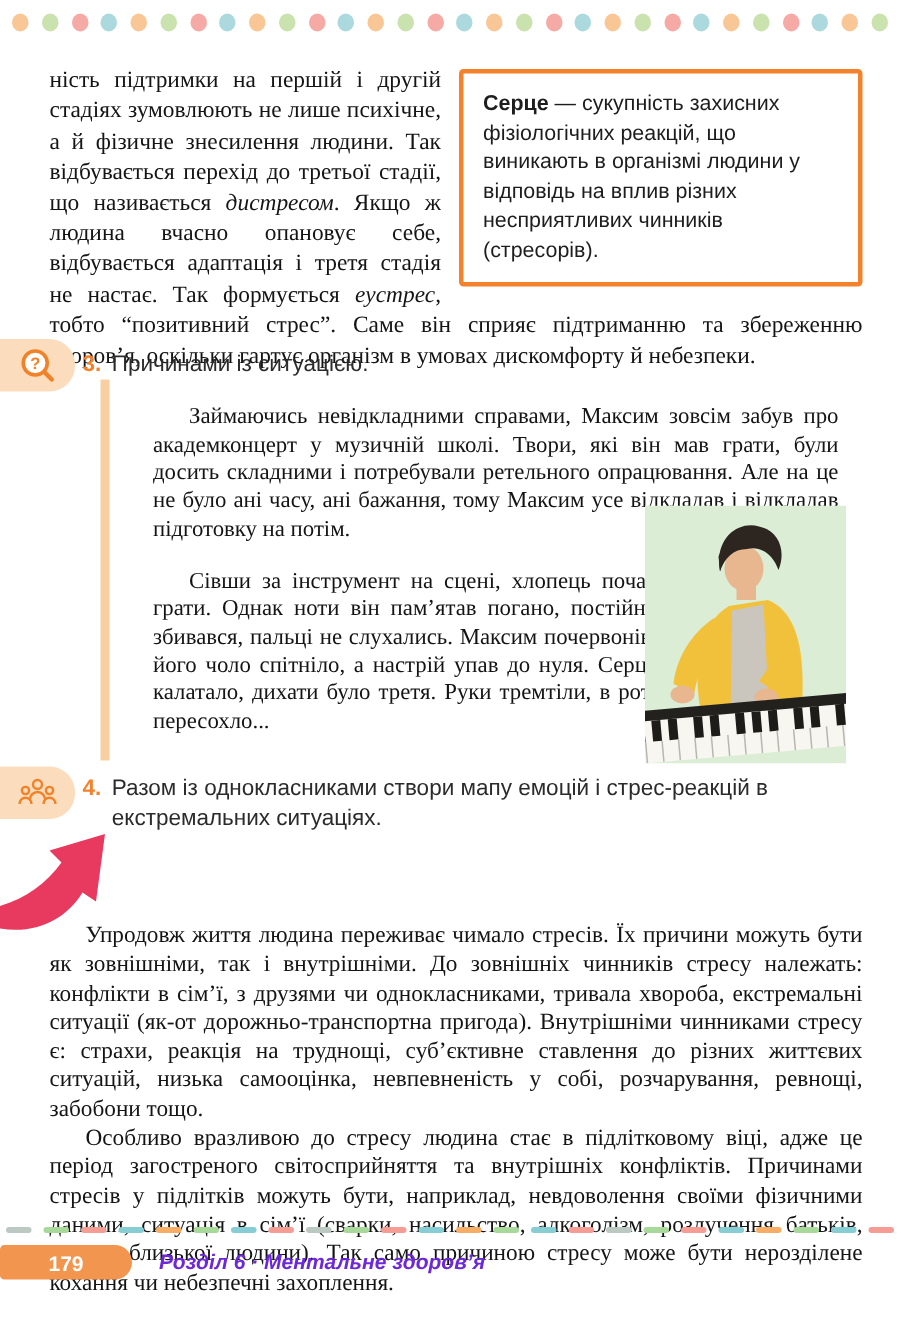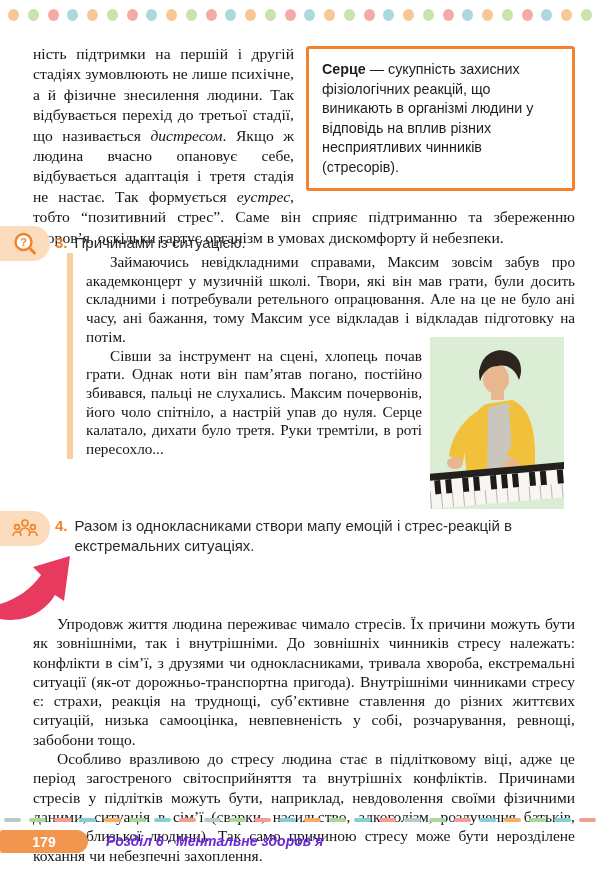--- a/index.html
+++ b/index.html
@@ -31,21 +31,21 @@
 
   
   .tab{position:absolute;left:0;width:50px;height:35px;background:#FBDCBD;
        border-radius:0 17px 17px 0;display:flex;align-items:center;justify-content:center;}
   .tab3{top:226px;}
   .tab4{top:511px;}
 
   
   .story{position:absolute;top:253px;left:67px;width:489px;
          border-left:6px solid #F9CFA2;padding-left:13px;}
-  .story p{margin:0;font-size:15.2px;line-height:18.7px;text-align:justify;text-indent:24px;}
+  .story p{margin:16px;font-size:15.2px;line-height:18.7px;text-align:justify;text-indent:24px;}
   .story .p2{width:336px;}
 
   .photo{position:absolute;top:337px;left:430px;width:134px;height:172px;}
 
   .questions{position:absolute;top:444px;left:60px;width:368px;
              font-family:"Liberation Sans",sans-serif;font-size:14.6px;line-height:18.2px;color:#2b2b2b;}
   .q{padding-left:25px;text-indent:-25px;margin:0 0 5px 0;}
   .q svg{vertical-align:-2px;margin-right:8px;}
 
   .arrow{position:absolute;top:531px;left:0;}

